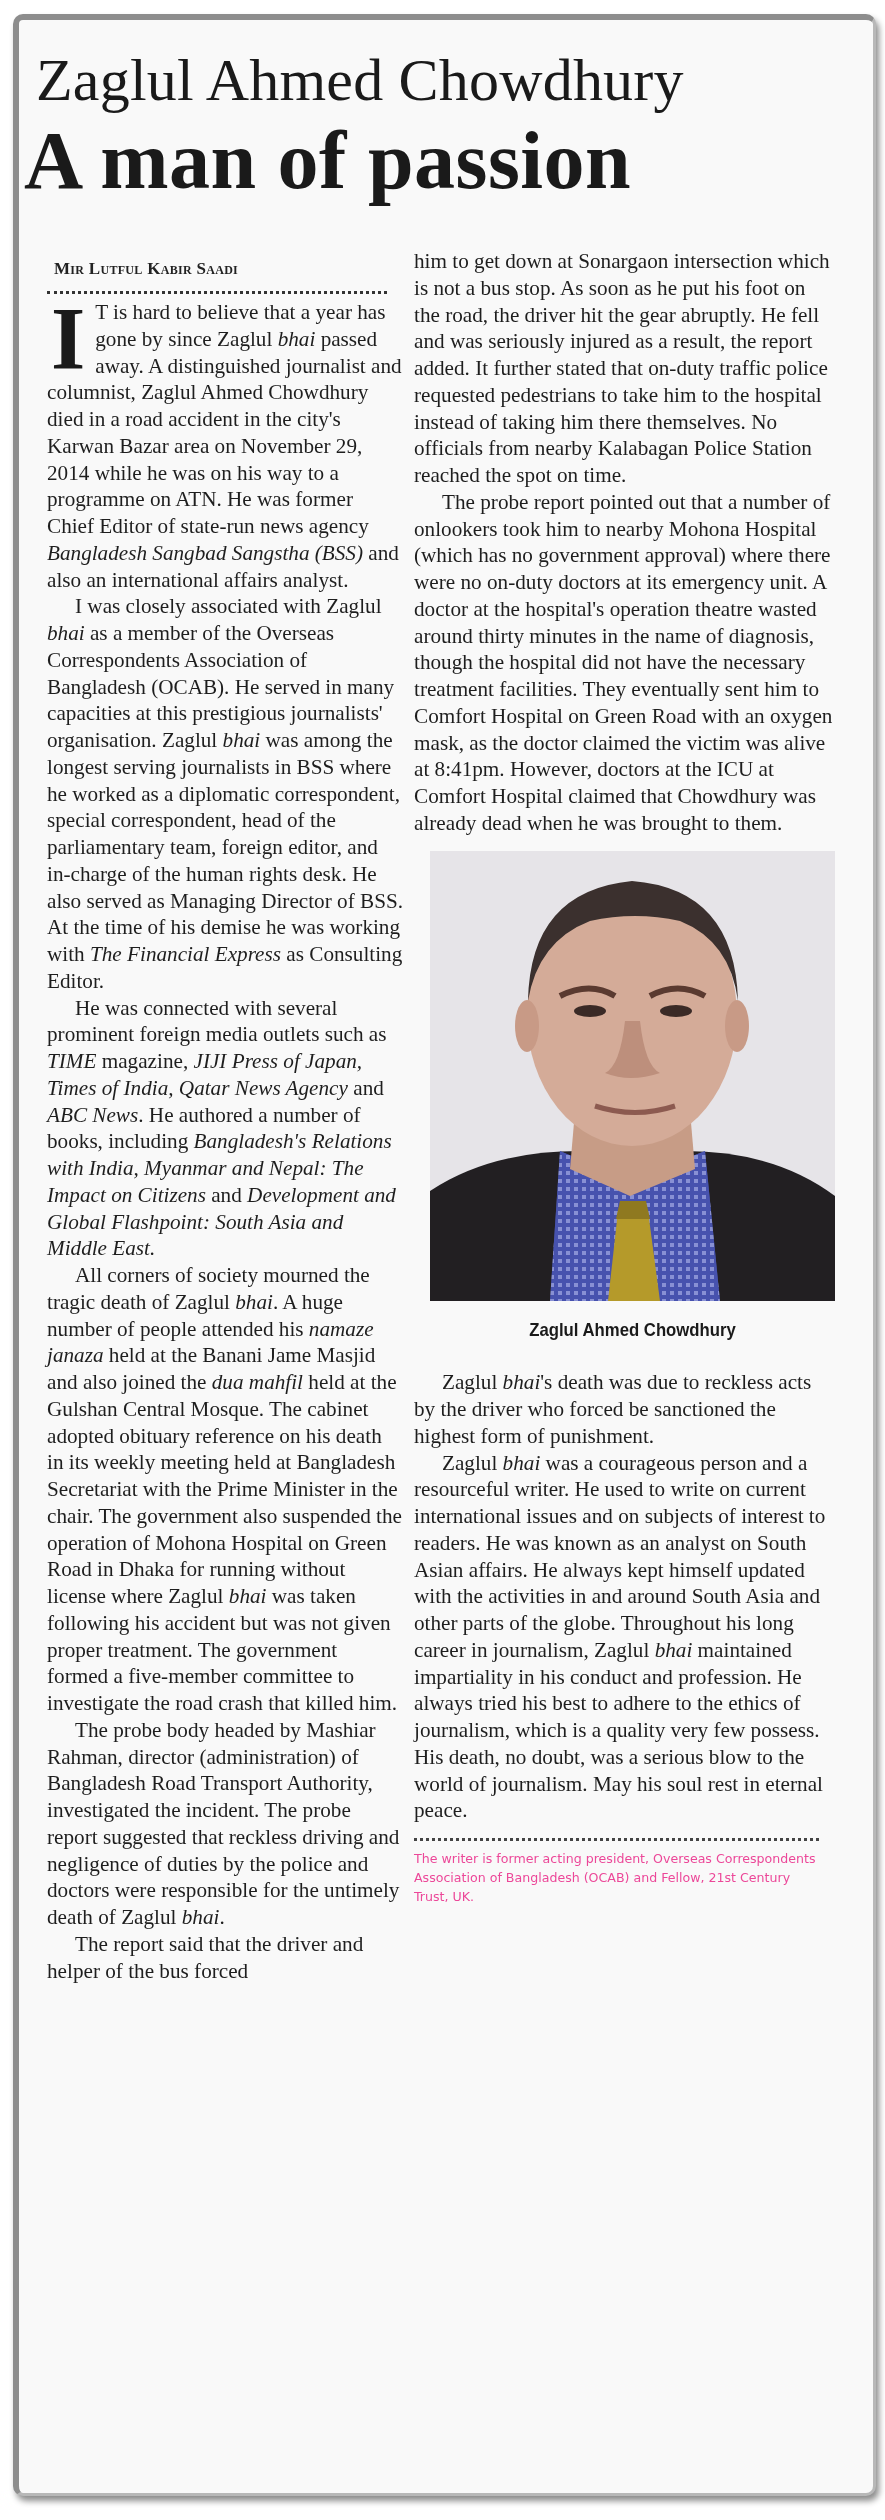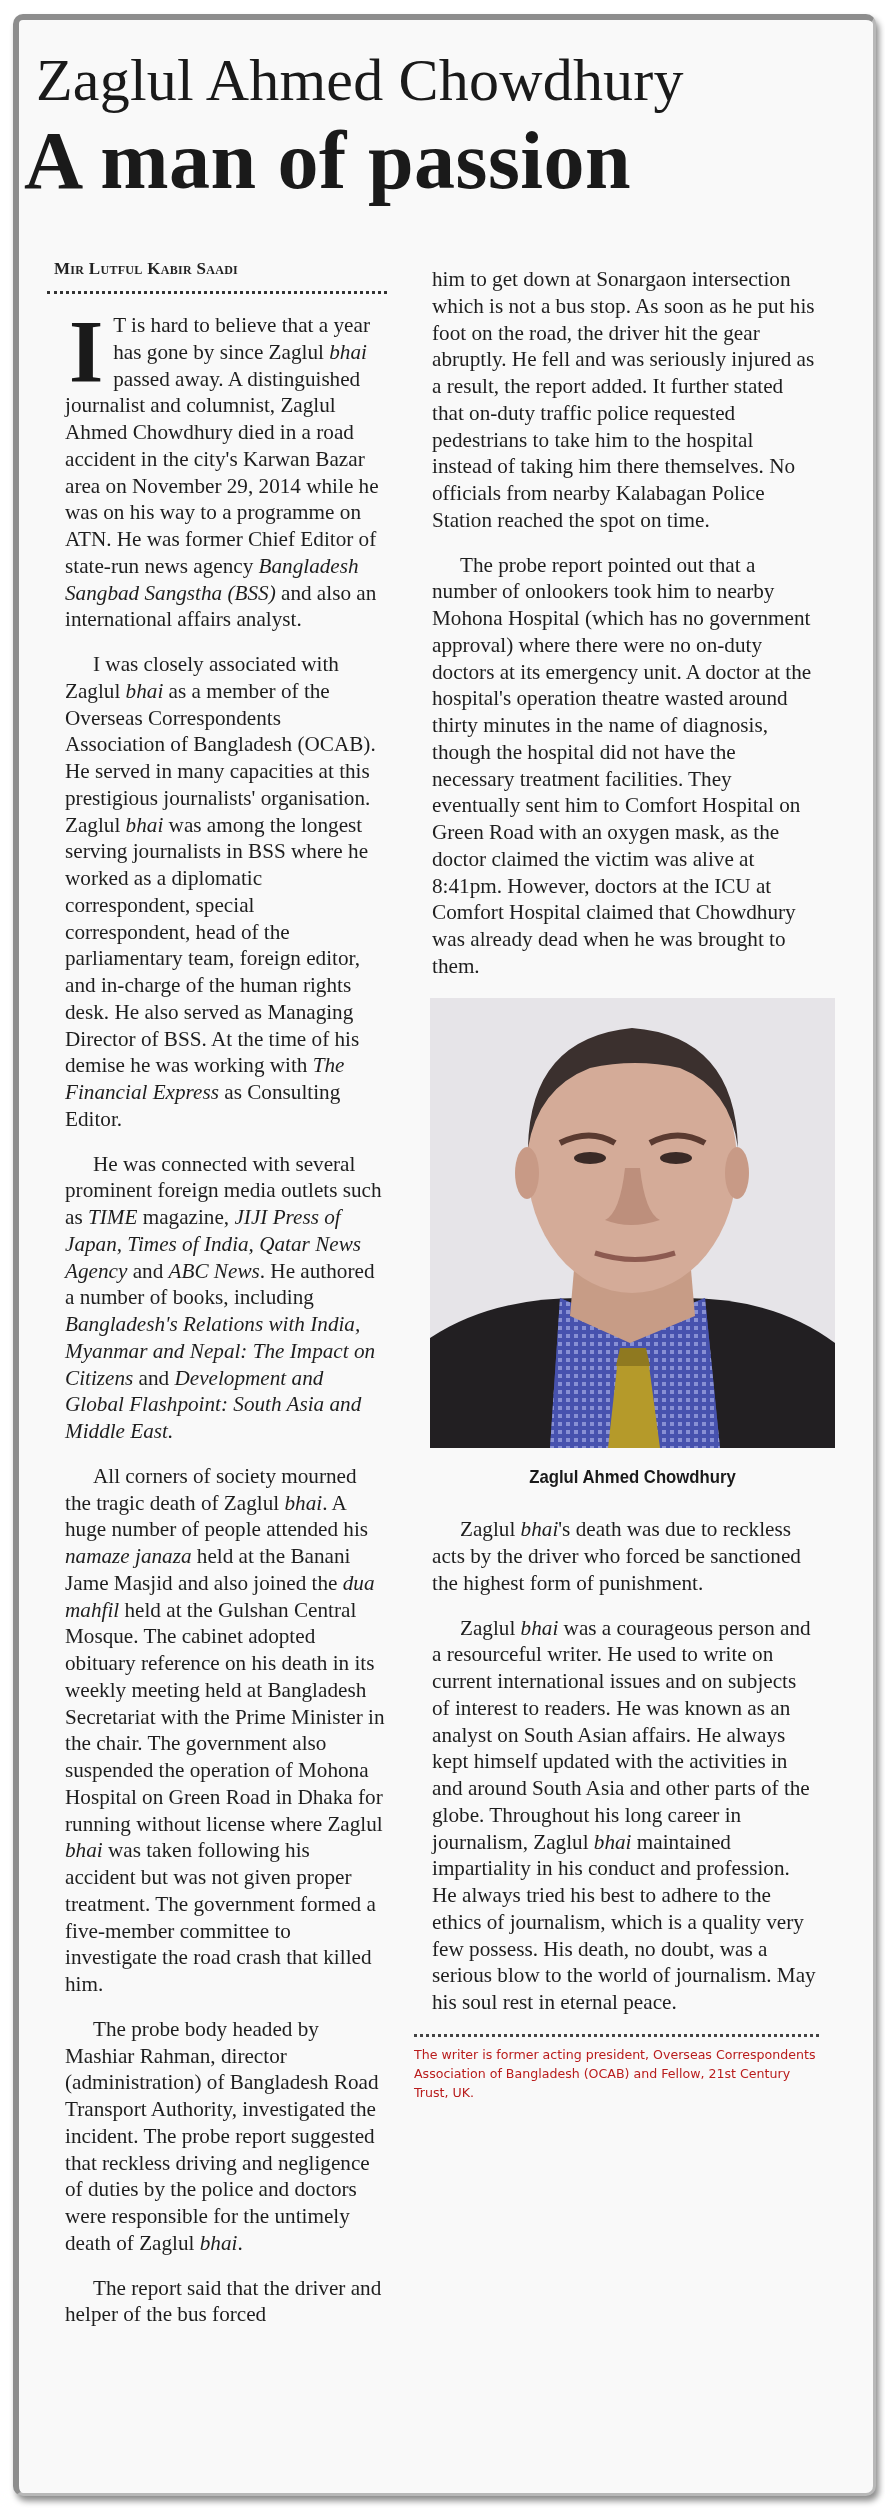--- a/index.html
+++ b/index.html
@@ -36,21 +36,21 @@
   }
   .col-left { left: 47px; top: 247px; width: 356px; }
   .col-right { left: 414px; top: 248px; width: 420px; }
   .byline {
     font-variant: small-caps; font-weight: bold; font-size: 17px;
     letter-spacing: 0.3px; line-height: 30px; margin: 7px; color: #222;
   }
   .dots {
     border-bottom: 3px dotted #333; height: 0; margin: 2px 0 5px 0; width: 340px;
   }
-  p { margin: 18px; }
+  p { margin: 0; }
   p.indent { text-indent: 28px; }
   .dropcap {
     float: left; font-size: 88px; line-height: 72px; font-weight: bold;
     margin: 4px 10px 0 4px; color: #1a1a1a;
   }
   em { font-style: italic; }
   .photo {
     width: 405px; height: 450px; margin: 14px 0 0 16px;
     position: relative; overflow: hidden;
     background: linear-gradient(180deg, #e8e6ea 0%, #e4e2e6 100%);
@@ -60,21 +60,21 @@
     font-family: "Liberation Sans", "DejaVu Sans", sans-serif;
     font-weight: bold; font-size: 19px; text-align: center;
     margin: 16px 0 26px 16px; width: 405px; color: #1a1a1a;
     transform: scaleX(0.88);
   }
   .footer-dots {
     border-bottom: 3px dotted #444; height: 0; width: 405px; margin: 14px 0 8px 0;
   }
   .footer {
     font-family: "DejaVu Sans", "Liberation Sans", sans-serif;
-    font-size: 12.6px; line-height: 19px; color: #b91c1c; width: 410px;
+    font-size: 12.6px; line-height: 19px; color: #ec4899; width: 410px;
   }
 </style>
 </head>
 <body>
 
 <div class="card"></div>
 
 <h1 class="title1">Zaglul Ahmed Chowdhury</h1>
 <h2 class="title2">A man of passion</h2>
 

